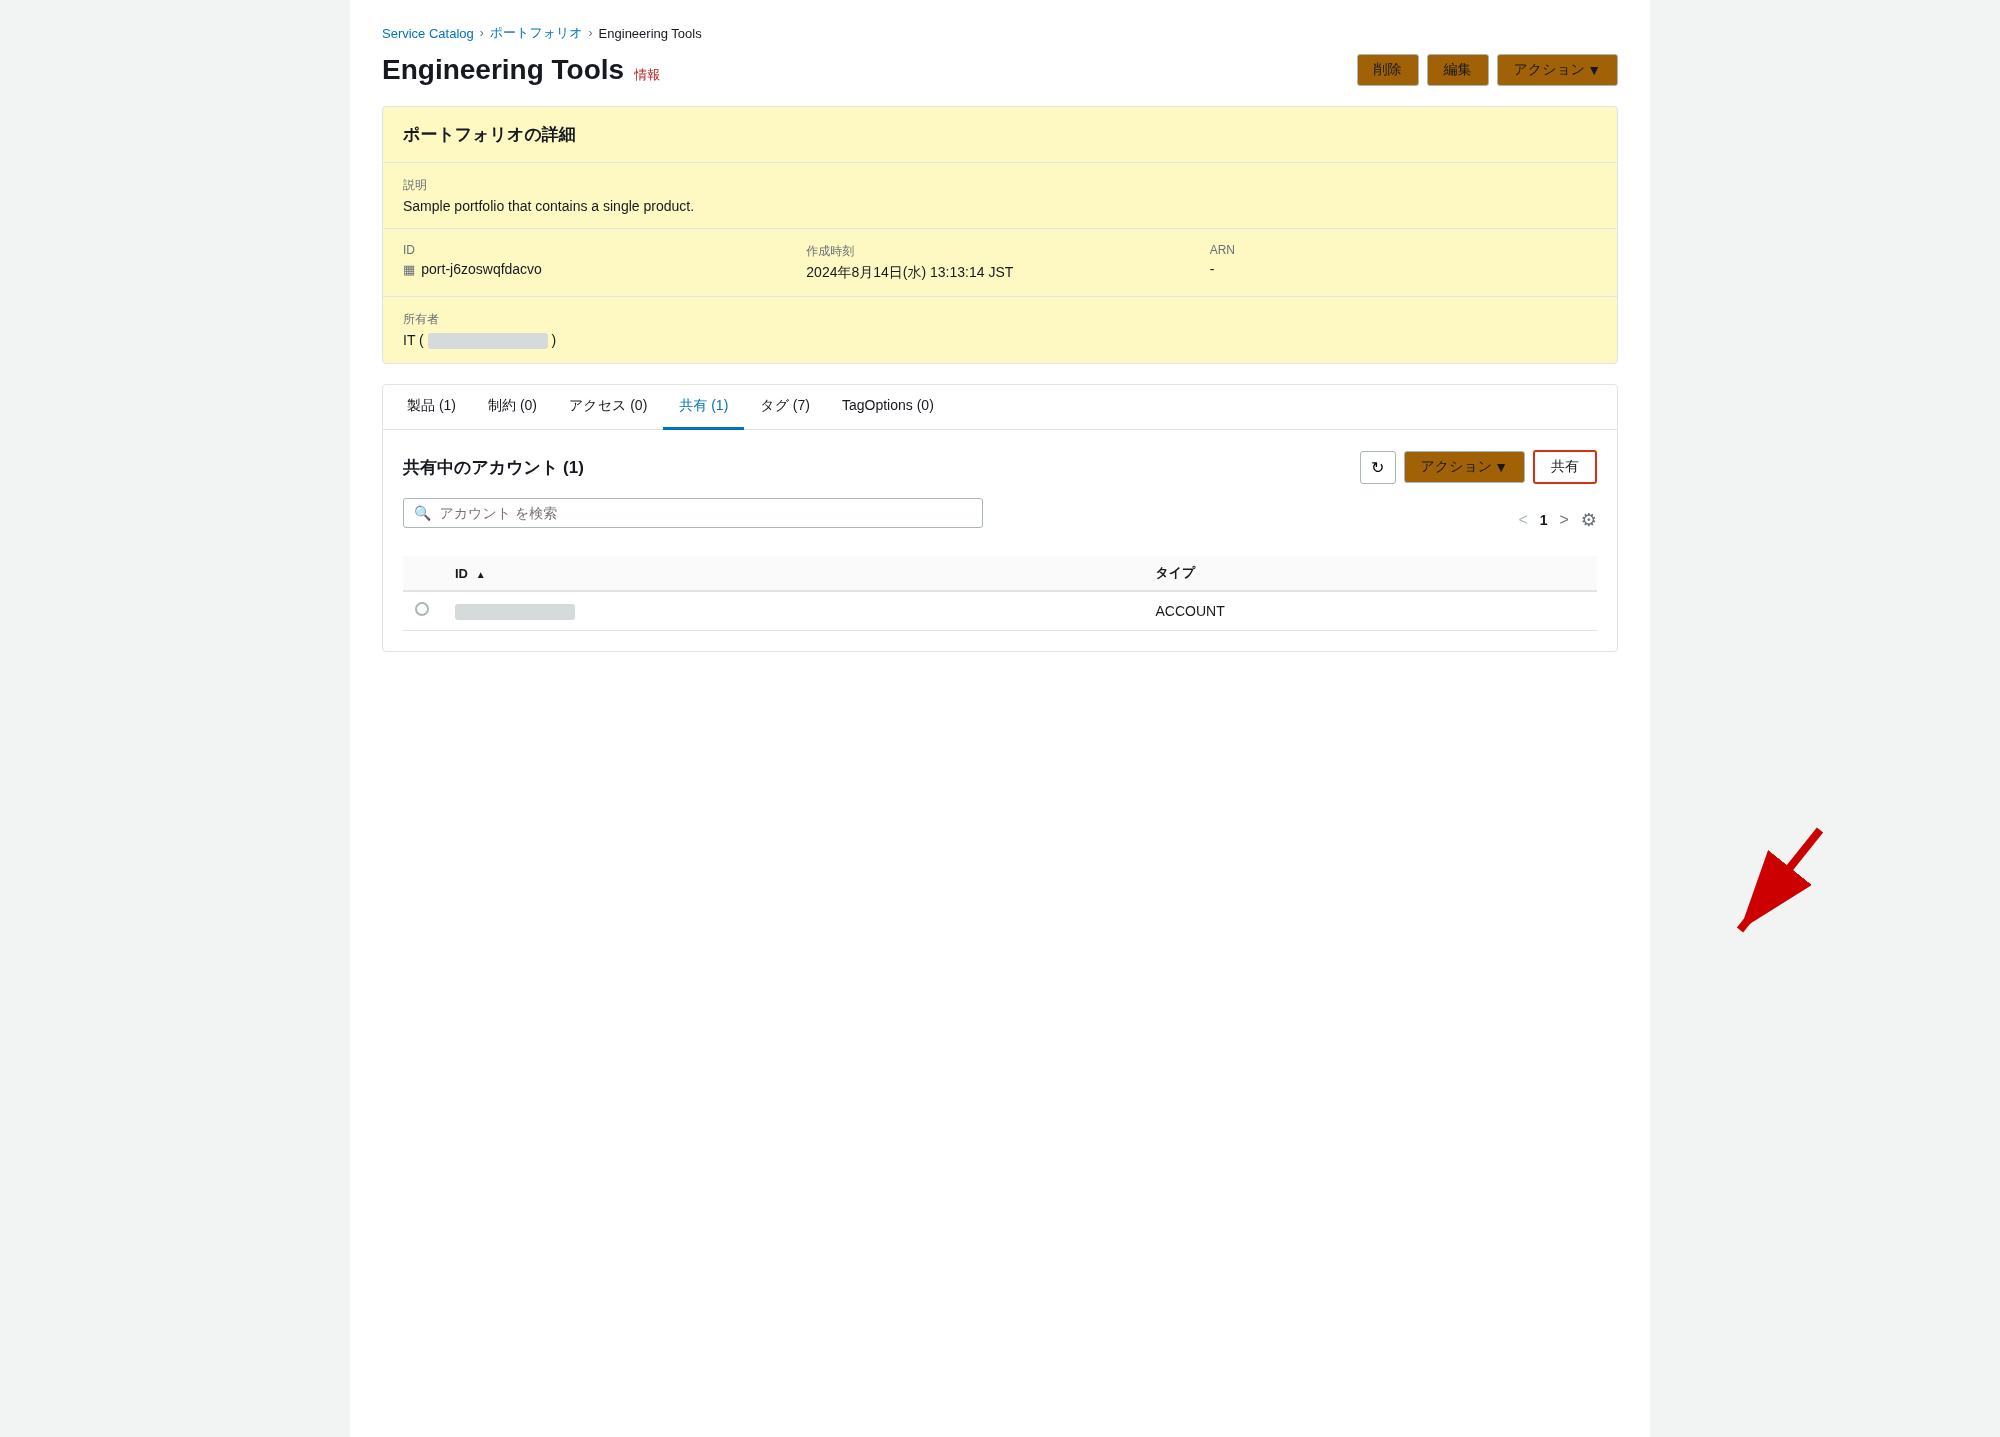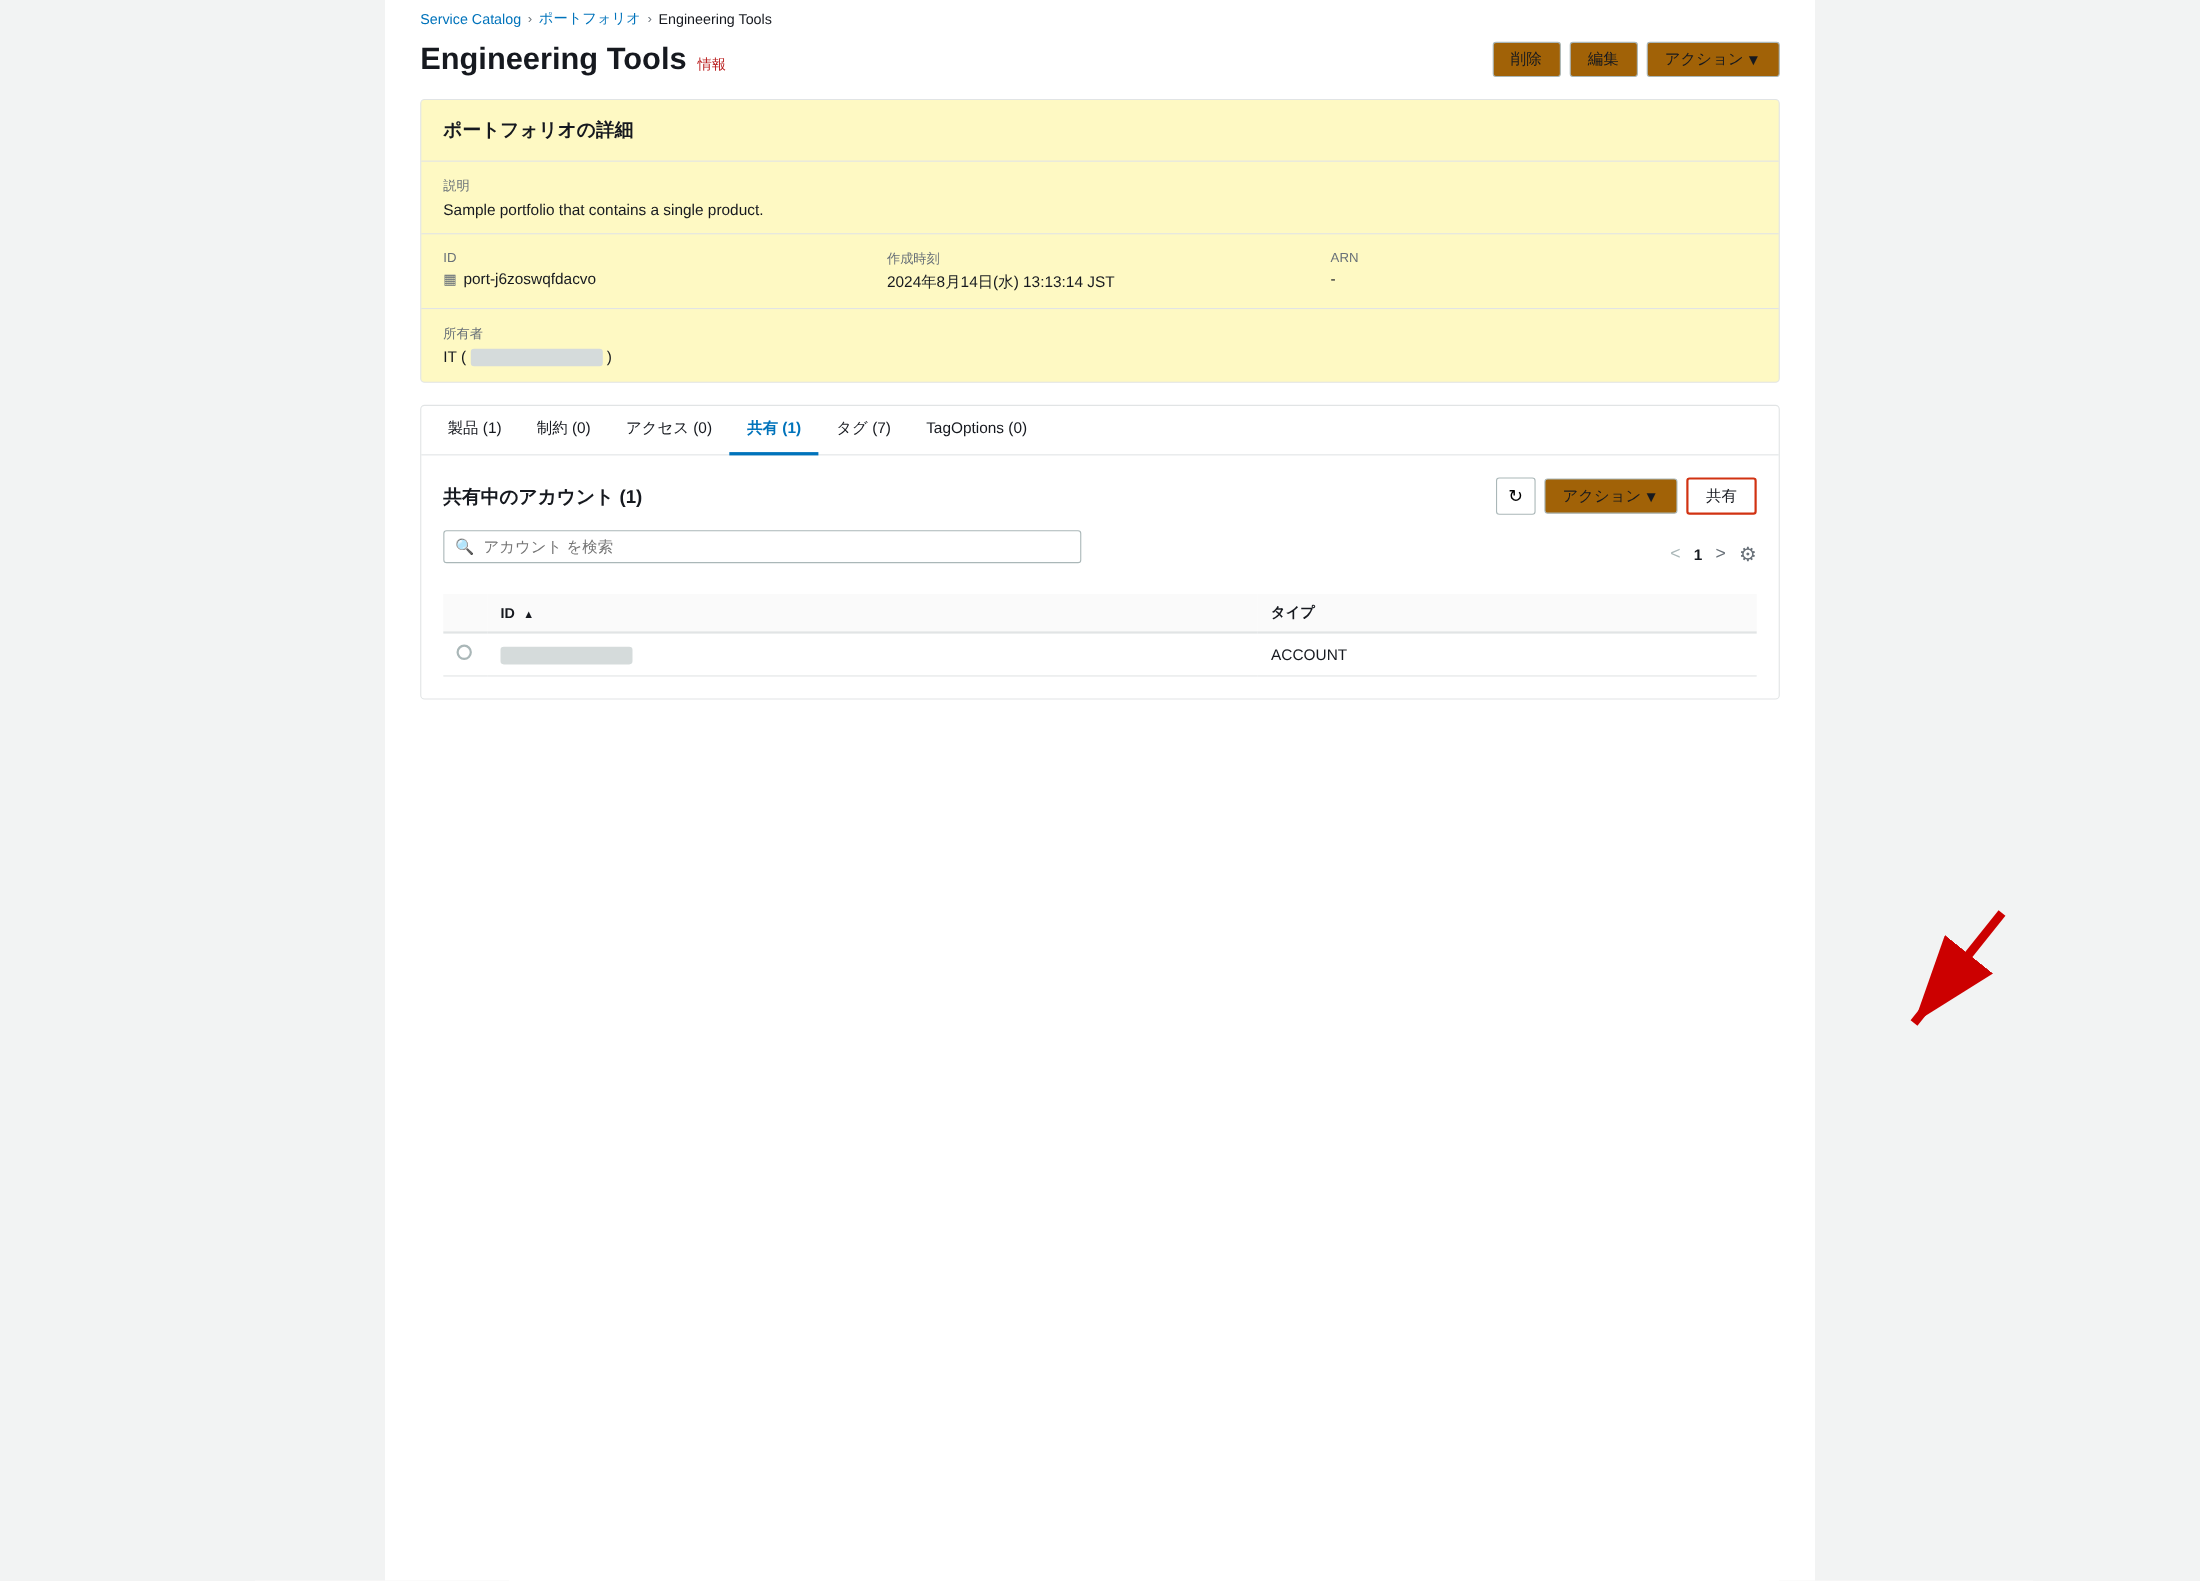--- a/index.html
+++ b/index.html
@@ -5,21 +5,21 @@
     * { box-sizing: border-box; margin: 0; padding: 0; }
     body {
       font-family: -apple-system, BlinkMacSystemFont, "Segoe UI", "Helvetica Neue", Arial, sans-serif;
       background: #f2f3f3;
       color: #16191f;
       font-size: 14px;
     }
     .page-wrapper {
       background: #fff;
       min-height: 100vh;
-      padding: 8px 32px;
+      padding: 24px 32px;
       max-width: 1300px;
       margin: 0 auto;
     }
     
     .breadcrumb {
       display: flex;
       align-items: center;
       gap: 6px;
       font-size: 13px;
       margin-bottom: 12px;
@@ -127,21 +127,21 @@
       font-size: 14px;
       cursor: pointer;
       color: #16191f;
       border-bottom: 3px solid transparent;
       margin-bottom: -1px;
       white-space: nowrap;
     }
     .tab.active {
       color: #0073bb;
       border-bottom: 3px solid #0073bb;
-      font-weight: 700;
+      font-weight: 400;
     }
     
     .tab-content {
       padding: 20px;
     }
     
     .section-header {
       display: flex;
       align-items: center;
       justify-content: space-between;

